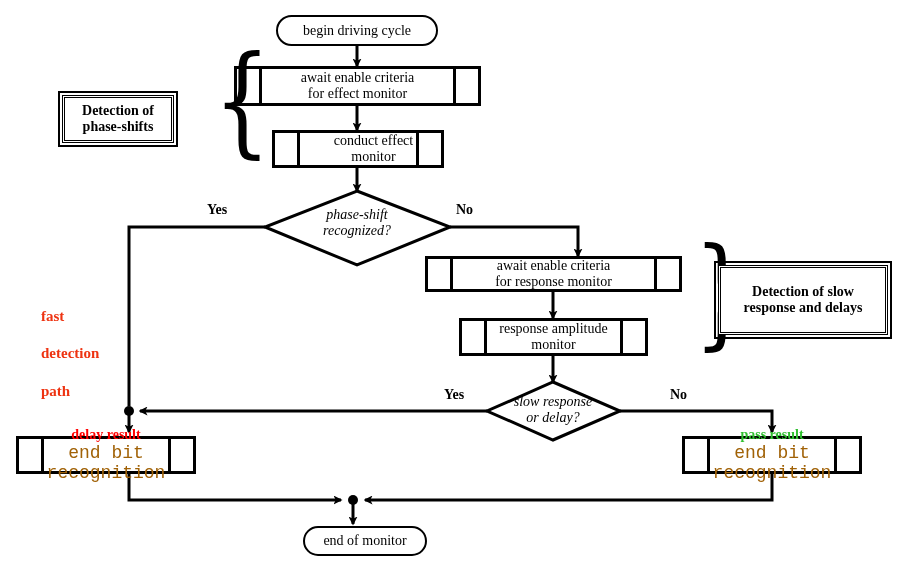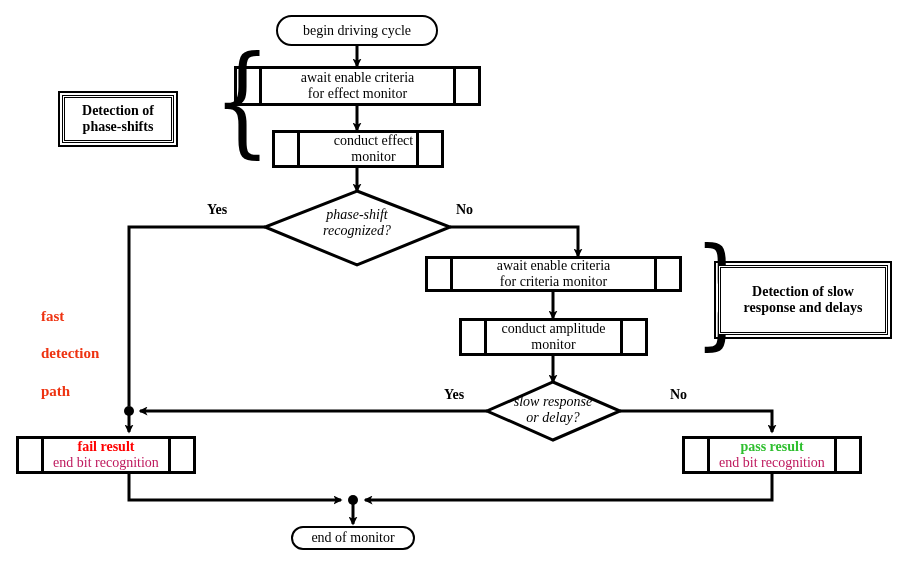--- a/index.html
+++ b/index.html
@@ -85,21 +85,21 @@
     white-space: nowrap;
   }
   .path-label {
     position: absolute;
     font-size: 15px;
     font-weight: bold;
     line-height: 1.25;
     white-space: pre-line;
   }
   .res-line1 { font-weight: bold; font-size: 14px; display:block; }
-  .res-line2 { font-size: 14px; display:block; color:#be185d; }
+  .res-line2 { font-size: 18px; display:block; color:#a16207;font-family:Liberation Mono, monospace; }
   .brace {
     position: absolute;
     font-family: "DejaVu Serif", serif;
     color: #000;
     line-height: 1;
     user-select: none;
   }
 </style>
 </head>
 <body>
@@ -175,57 +175,57 @@
   <div class="diamond-label" style="left:292px; top:207px; width:130px;">
     <span>phase-shift</span><br>
     <span>recognized?</span>
   </div>
 
   <div class="node proc" style="left:425px; top:256px; width:257px; height:36px;">
     <span class="bar-l"></span>
     <span class="bar-r"></span>
     <span class="ptext">
       <span>await enable criteria</span><br>
-      <span>for criteria monitor</span>
+      <span>for response monitor</span>
     </span>
   </div>
 
   <div class="node proc" style="left:459px; top:318px; width:189px; height:38px;">
     <span class="bar-l"></span>
     <span class="bar-r"></span>
     <span class="ptext">
-      <span>conduct amplitude</span><br>
+      <span>response amplitude</span><br>
       <span>monitor</span>
     </span>
   </div>
 
   <div class="diamond-label" style="left:492px; top:394px; width:122px;">
     <span>slow response</span><br>
     <span>or delay?</span>
   </div>
 
   <div class="node proc" style="left:16px; top:436px; width:180px; height:38px;">
     <span class="bar-l"></span>
     <span class="bar-r"></span>
     <span class="ptext">
-      <span class="res-line1" style="color:#FF0000;">fail result</span>
+      <span class="res-line1" style="color:#FF0000;">delay result</span>
       <span class="res-line2">end bit recognition</span>
     </span>
   </div>
 
   <div class="node proc" style="left:682px; top:436px; width:180px; height:38px;">
     <span class="bar-l"></span>
     <span class="bar-r"></span>
     <span class="ptext">
       <span class="res-line1" style="color:#2FBF2F;">pass result</span>
       <span class="res-line2">end bit recognition</span>
     </span>
   </div>
 
-  <div class="node terminal" style="left:291px; top:526px; width:124px; height:24px;">
+  <div class="node terminal" style="left:303px; top:526px; width:124px; height:30px;">
     <span>end of monitor</span>
   </div>
 
   <div class="edge-label" style="left:207px; top:202px;">Yes</div>
   <div class="edge-label" style="left:456px; top:202px;">No</div>
   <div class="edge-label" style="left:444px; top:387px;">Yes</div>
   <div class="edge-label" style="left:670px; top:387px;">No</div>
 
   <div class="brace" style="left:204px; top:40px; font-size:120px; transform:scaleX(0.75);">{</div>
 

